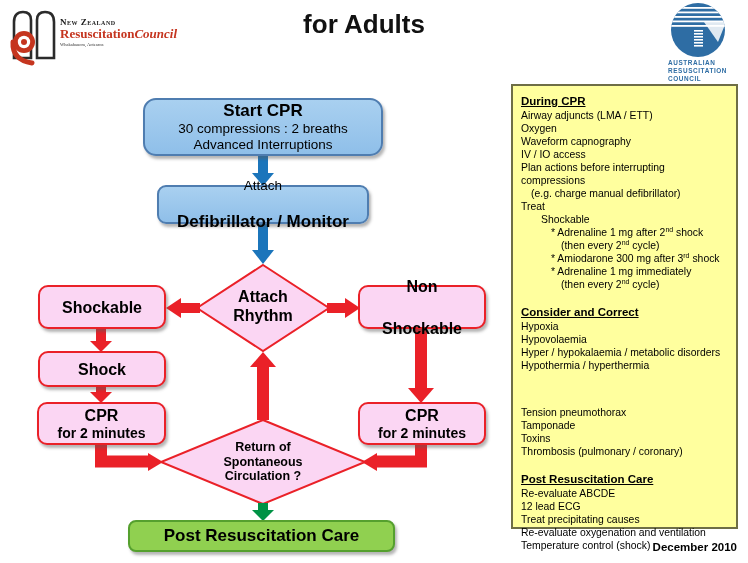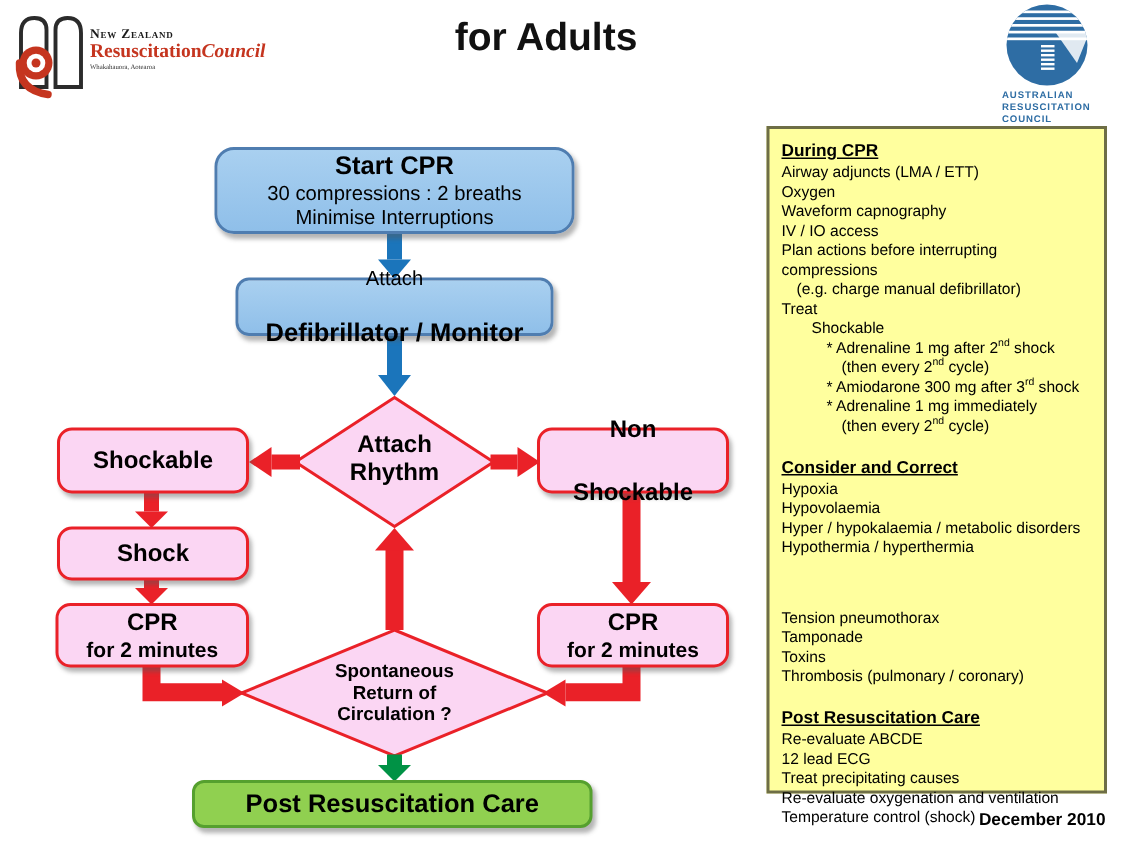--- a/index.html
+++ b/index.html
@@ -152,21 +152,21 @@
 
     <g fill="#009245">
       <rect x="258" y="503" width="10" height="8"></rect>
         <polygon points="252,510 274,510 263,521"></polygon>
     </g>
   </svg>
 
   <div class="box blue" style="left:143px;top:98px;width:240px;height:58px;">
     <div class="b-title">Start CPR</div>
     <div class="b-sub">30 compressions : 2 breaths</div>
-    <div class="b-sub">Minimise Interruptions</div>
+    <div class="b-sub">Advanced Interruptions</div>
   </div>
 
   <div class="box blue" style="left:157px;top:185px;width:212px;height:39px;border-radius:9px;gap:18px;">
     <div class="b-sub">Attach</div>
     <div class="b-title">Defibrillator / Monitor</div>
   </div>
 
   <div class="dtext" style="left:197px;top:287px;width:132px;font-size:16px;line-height:19px;">
     <div>Attach</div>
     <div>Rhythm</div>
@@ -189,22 +189,22 @@
     <div class="b-big">Non</div>
     <div class="b-big">Shockable</div>
   </div>
 
   <div class="box pink" style="left:358px;top:402px;width:128px;height:43px;">
     <div class="b-big">CPR</div>
     <div class="b-med">for 2 minutes</div>
   </div>
 
   <div class="dtext" style="left:178px;top:440px;width:170px;font-size:12.5px;line-height:14.5px;">
+    <div>Return of</div>
     <div>Spontaneous</div>
-    <div>Return of</div>
     <div>Circulation ?</div>
   </div>
 
   <div class="box green" style="left:128px;top:520px;width:267px;height:32px;">
     <div class="b-title">Post Resuscitation Care</div>
   </div>
 
   <div class="sidebar">
     <div>
         <div class="sb-section">

